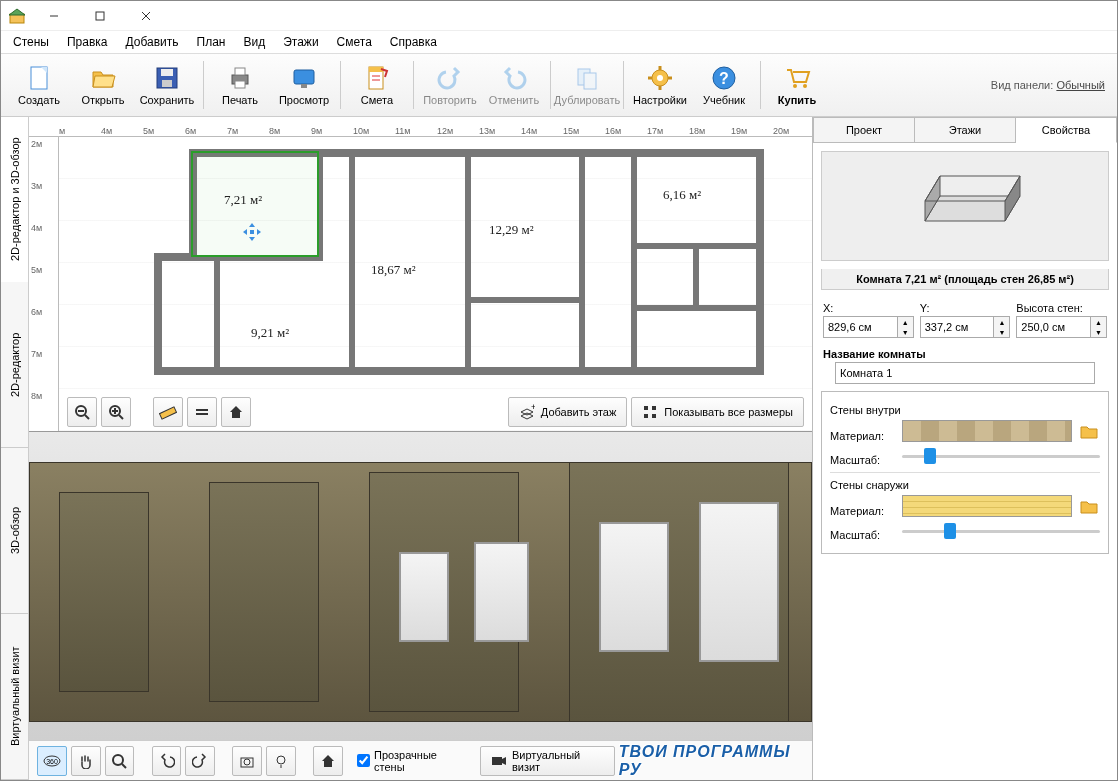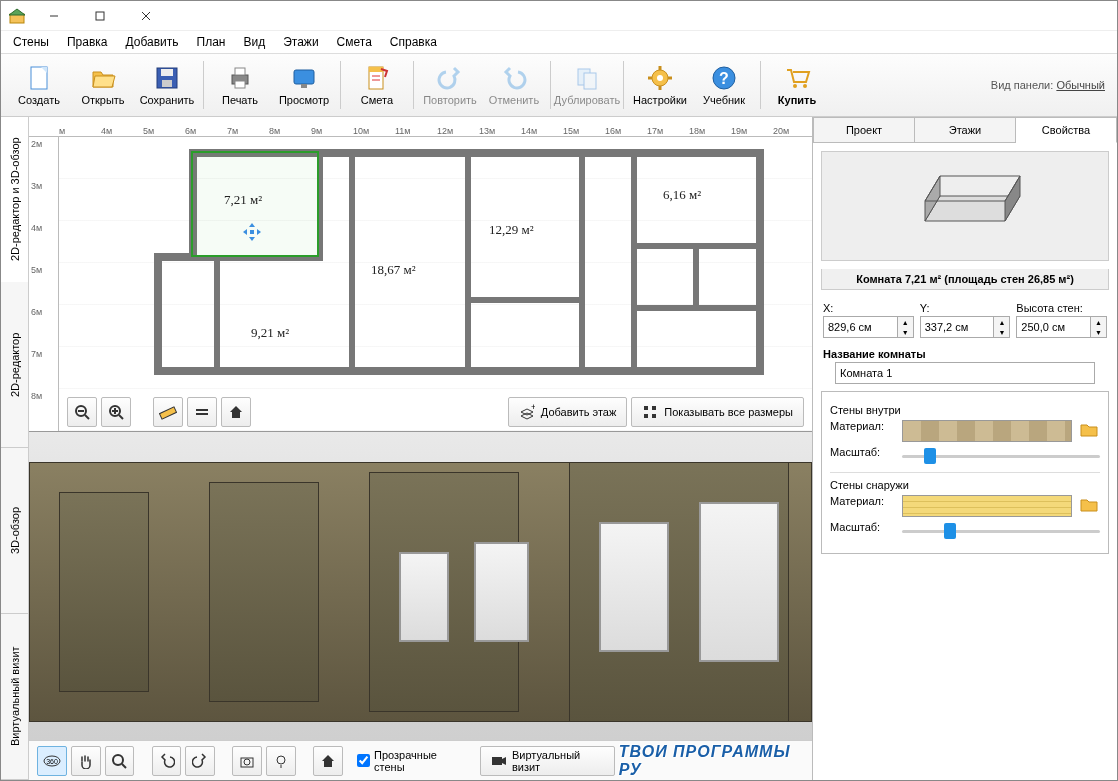--- a/index.html
+++ b/index.html
@@ -85,21 +85,21 @@
 .spin .arrows div { flex:1; font-size: 7px; display:flex; align-items:center; justify-content:center; background:#f4f4f4; cursor:pointer; }
 .roomname { margin: 0 22px 8px; }
 .roomname input { width: 100%; border: 1px solid #aaa; height: 22px; padding: 0 4px; font-size: 11px; }
 
 .subtabs { display: flex; margin: 4px 8px 0; }
 .subtab { padding: 4px 12px; font-size: 11px; border: 1px solid #bbb; background: #f4f4f4; cursor: pointer; }
 .subtab.active { background: #fff; border-bottom-color: #fff; }
 .subtab + .subtab { border-left: none; }
 .subpanel { border: 1px solid #bbb; margin: -1px 8px 8px; padding: 8px; }
 .group-title { font-weight: normal; font-size: 11px; margin: 4px 0; }
-.mat-row { display: flex; align-items: flex-start; gap: 6px; margin: 4px 0; font-size: 11px; }
+.mat-row { display: flex; align-items: flex-end; gap: 6px; margin: 4px 0; font-size: 11px; }
 .mat-row .lbl { width: 66px; }
 .swatch { flex: 1; height: 22px; border: 1px solid #999; }
 .swatch.wallpaper { background: repeating-linear-gradient(90deg,#cdbb94 0,#cdbb94 18px,#b9a67e 18px,#b9a67e 36px); }
 .swatch.brick { background: repeating-linear-gradient(#f4d97a 0,#f4d97a 5px,#ddc05c 5px,#ddc05c 6px), repeating-linear-gradient(90deg,#f4d97a 0,#f4d97a 14px,#ddc05c 14px,#ddc05c 15px); }
 .folder-icon { width: 22px; height: 20px; cursor: pointer; display:flex; align-items:center; justify-content:center; }
 .slider { position: relative; flex: 1; height: 20px; }
 .slider .track { position: absolute; top: 9px; left: 0; right: 0; height: 3px; background: #ccc; border-radius: 2px; }
 .slider .thumb { position: absolute; top: 2px; width: 12px; height: 16px; background: #1e90e6; border-radius: 2px; }
 hr.div { border: none; border-top: 1px solid #ddd; margin: 6px 0; }
 

